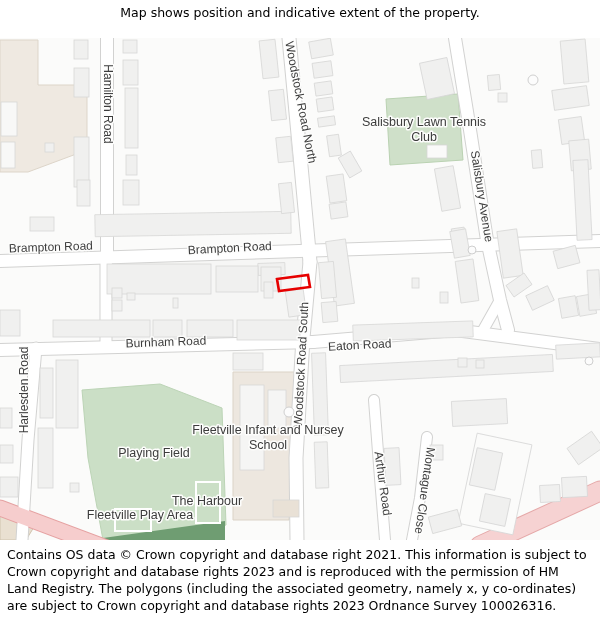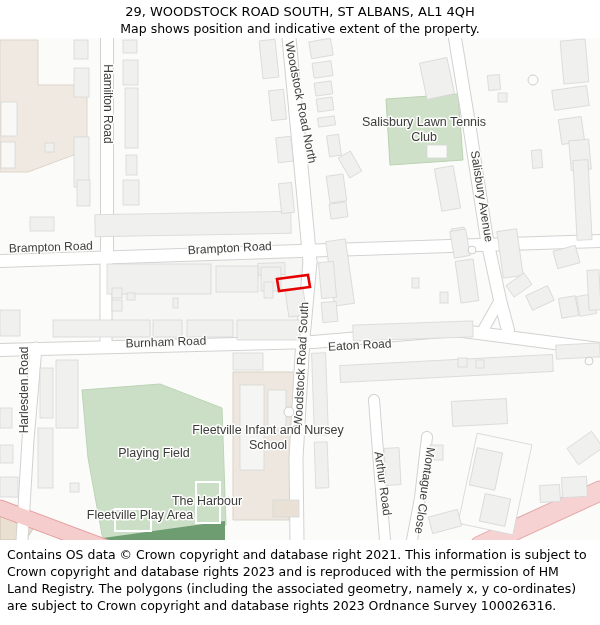--- a/index.html
+++ b/index.html
@@ -10,21 +10,20 @@
   .subtitle{font-size:12.5px;font-weight:400;margin:1px 7px 0;line-height:16px;}
   .map-wrap{width:600px;height:502px;position:relative;background:#fbfbfa;}
   .map-wrap svg{display:block;}
   footer{box-sizing:border-box;padding:3px 3px 0;}
   .copyright{font-size:12.5px;line-height:16.9px;margin:4px;}
 </style>
 </head>
 <body>
 
 <header>
-  <h1 class="title">29, WOODSTOCK ROAD SOUTH, ST ALBANS, AL1 4QH</h1>
   <p class="subtitle">Map shows position and indicative extent of the property.</p>
 </header>
 
 <div class="map-wrap">
   <svg width="600" height="502" viewBox="0 0 600 502" xmlns="http://www.w3.org/2000/svg">
       <rect x="0" y="0" width="600" height="502" fill="#fbfbfa"></rect>
       <polygon points="104,222 313,214 308,302 104,306" fill="#f6f6f5" stroke="none" stroke-width="1"></polygon>
       <polygon points="0,2 38,2 38,47 87,47 87,112 28,134 0,134" fill="#efe9e1" stroke="#ddd5c9" stroke-width="1"></polygon>
       <polygon points="386,61 458,56 463,122 390,127" fill="#cfe0c9" stroke="#bad2b2" stroke-width="1"></polygon>
       <polygon points="82,352 160,346 222,370 226,487 183,502 103,502 88,420" fill="#cbdfc6" stroke="#bcd4b6" stroke-width="1"></polygon>

